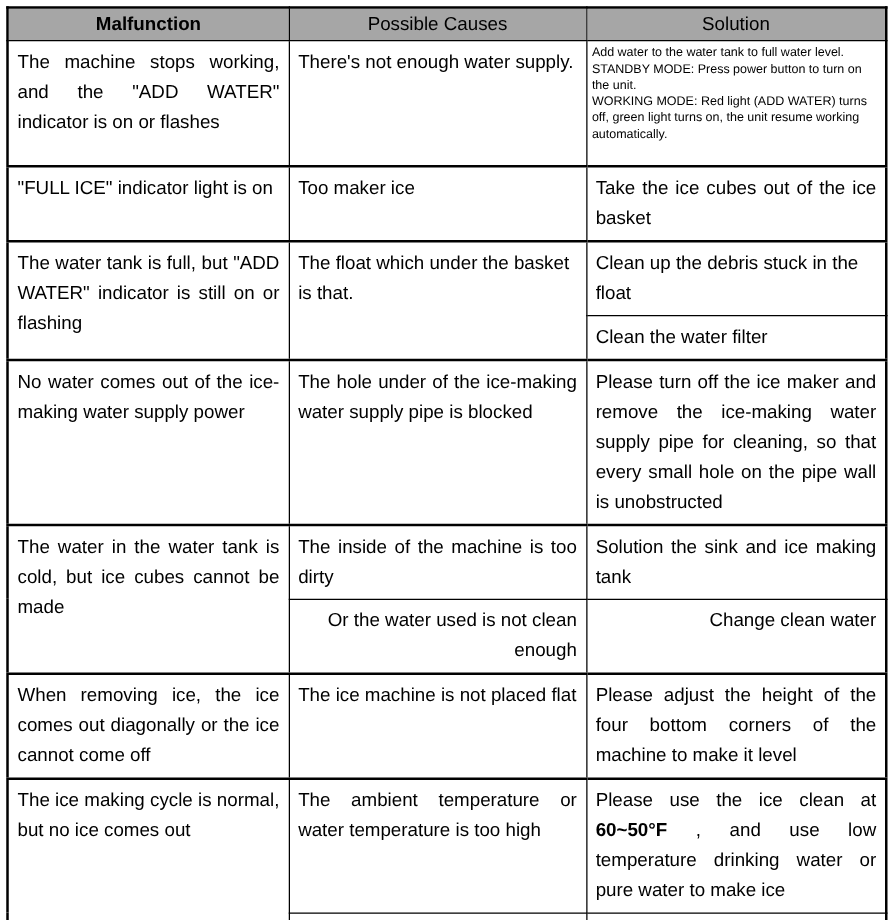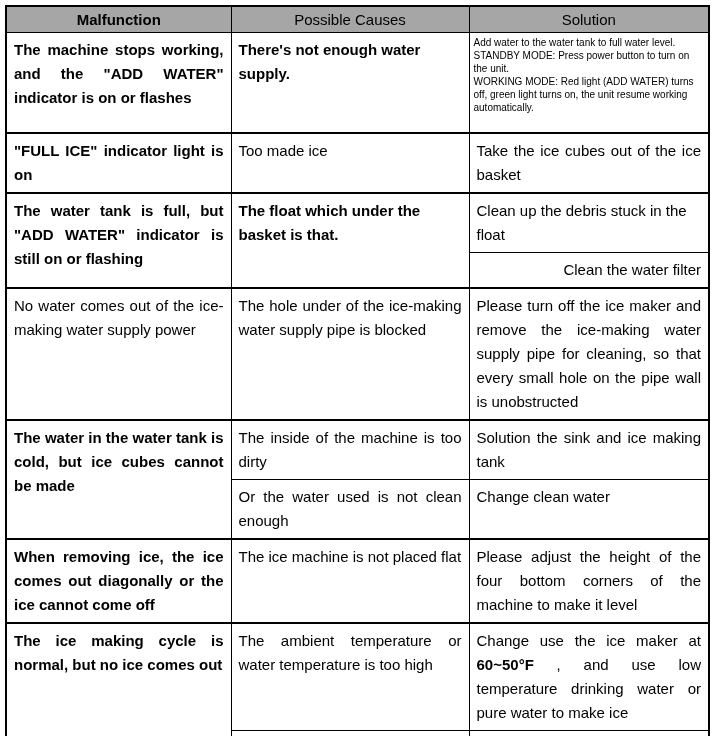--- a/index.html
+++ b/index.html
@@ -29,39 +29,39 @@
   }
   th {
     background: #a6a6a6;
     text-align: center;
     font-weight: normal;
     padding: 2px 16px;
     line-height: 1.4;
     height: 25px;
   }
   th.h-mal { font-weight: bold; }
-  .bold { font-weight: bold; }
+  .bold { font-weight: normal; }
   .justify { text-align: justify; }
   .small {
     font-size: 10px;
     line-height: 1.3;
     white-space: pre-line;
     padding: 3px 4px;
   }
   .vmid { vertical-align: middle; }
   
   tr.major > td { border-top-width: 2px; }
   
   tr.r0  > td { height: 100px; }
   tr.r1  > td { height: 48px; }
   tr.r2a > td { height: 42px; margin-left: 24px; }
-  tr.r2b > td { height: 26px; text-align: right; }
+  tr.r2b > td { height: 26px; }
   tr.r3  > td { height: 116px; }
   tr.r4a > td { height: 46px; }
-  tr.r4b > td { height: 46px; }
+  tr.r4b > td { height: 46px; text-align: right; }
   tr.r5  > td { height: 70px; }
   tr.r6a > td { height: 92px; }
   tr.r6b > td { height: 46px; }
 </style>
 </head>
 <body>
 
 <div class="page">
   <table class="trouble">
     <colgroup>
@@ -81,21 +81,21 @@
       <tr class="r0">
         <td class="bold justify">The machine stops working, and the "ADD WATER" indicator is on or flashes</td>
         <td class="bold">There's not enough water supply.</td>
         <td class="small">Add water to the water tank to full water level.
 STANDBY MODE: Press power button to turn on the unit.
 WORKING MODE: Red light (ADD WATER) turns off, green light turns on, the unit resume working automatically.</td>
       </tr>
 
       <tr class="r1 major">
         <td class="bold justify">"FULL ICE" indicator light is on</td>
-        <td>Too made ice</td>
+        <td>Too maker ice</td>
         <td class="justify">Take the ice cubes out of the ice basket</td>
       </tr>
 
       <tr class="r2a major">
         <td class="bold justify" rowspan="2">The water tank is full, but "ADD WATER" indicator is still on or flashing</td>
         <td class="bold" rowspan="2">The float which under the basket is that.</td>
         <td>Clean up the debris stuck in the float</td>
       </tr>
       <tr class="r2b">
         <td>Clean the water filter</td>
@@ -120,21 +120,21 @@
       <tr class="r5 major">
         <td class="bold justify">When removing ice, the ice comes out diagonally or the ice cannot come off</td>
         <td class="justify">The ice machine is not placed flat</td>
         <td class="justify">Please adjust the height of the four bottom corners of the machine to make it level</td>
       </tr>
 
       <tr class="r6a major">
         <td class="bold justify" rowspan="3">The ice making cycle is normal, but no ice comes out</td>
         <td class="justify">The ambient temperature or water temperature is too high</td>
         <td class="justify">
-          <span>Change use the ice maker at </span><b>60~50°F</b><span> , and use low temperature drinking water or pure water to make ice</span>
+          <span>Please use the ice clean at </span><b>60~50°F</b><span> , and use low temperature drinking water or pure water to make ice</span>
         </td>
       </tr>
       <tr class="r6b">
         <td>Refrigerant leak</td>
         <td class="vmid">Contact the seller for help</td>
       </tr>
 
     </tbody>
   </table>
 </div>

